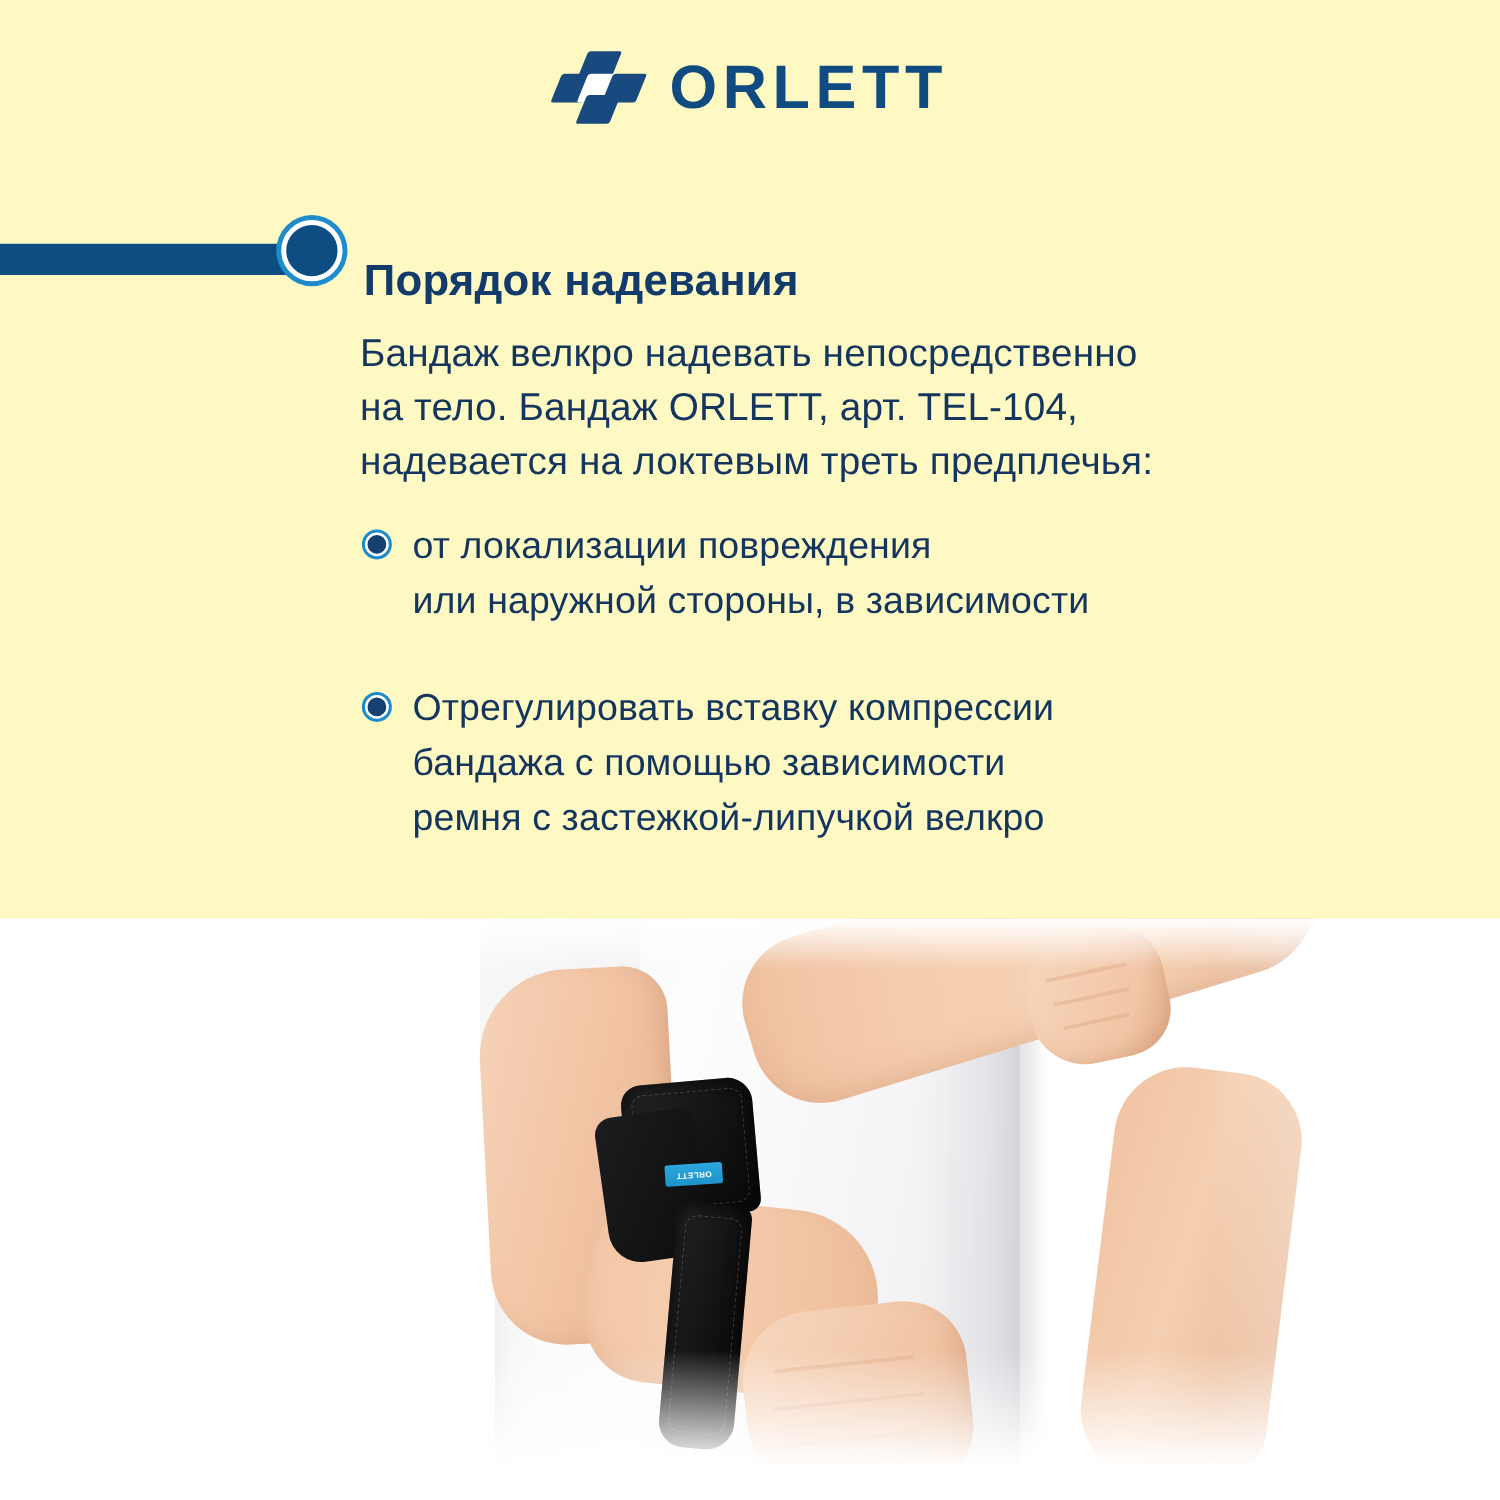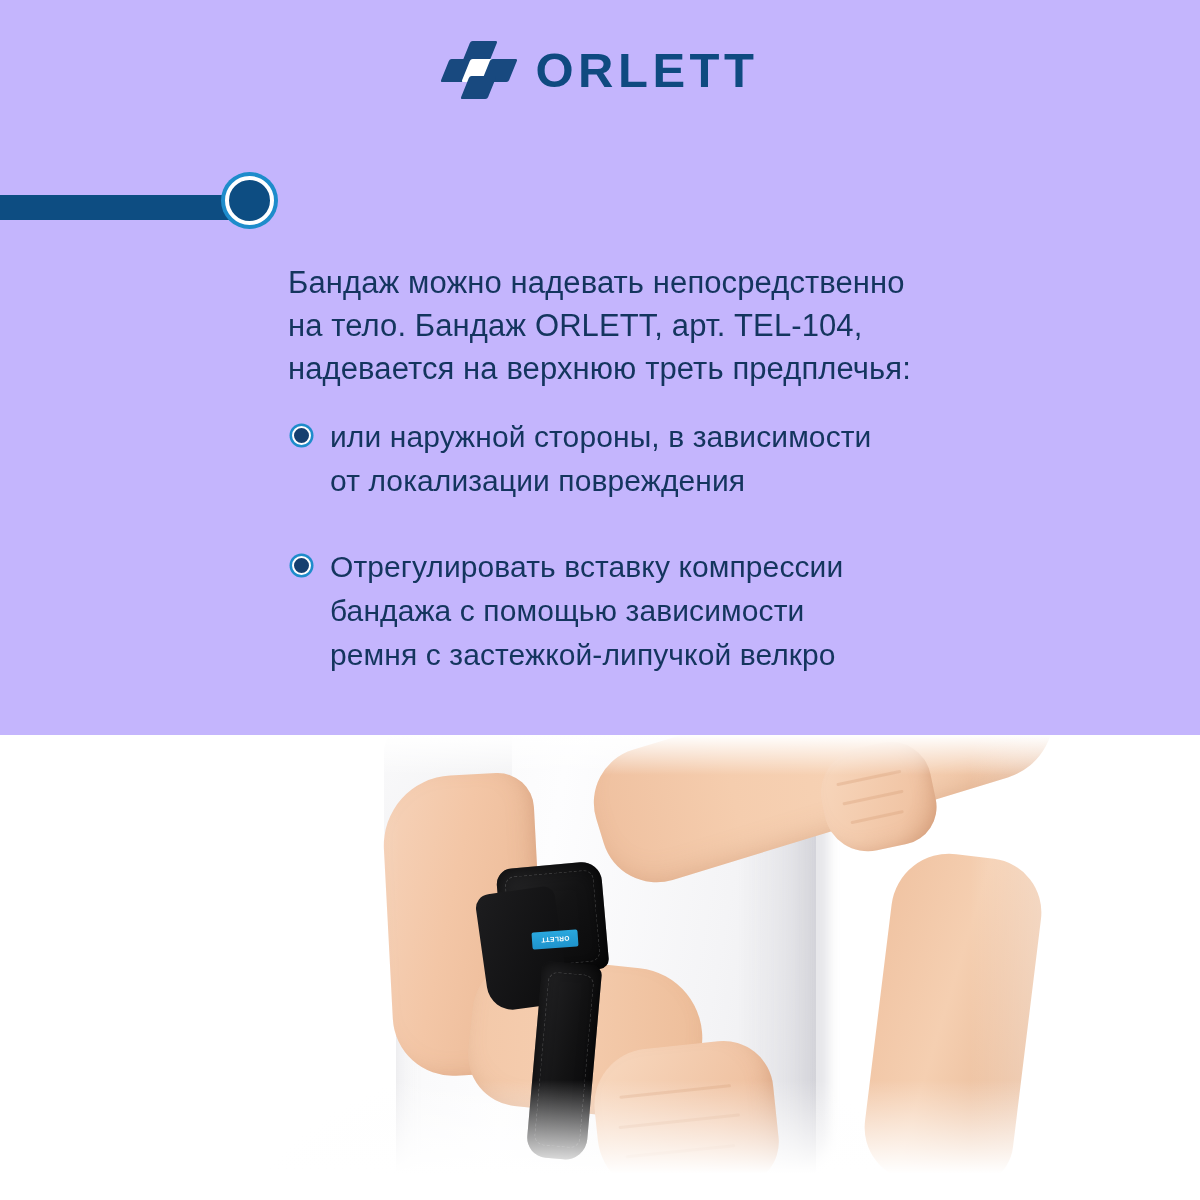--- a/index.html
+++ b/index.html
@@ -4,21 +4,21 @@
 <style>
   html,body{margin:0;padding:0;}
   body{
     width:1200px;height:1200px;overflow:hidden;position:relative;
     background:#ffffff;
     font-family:"Liberation Sans","DejaVu Sans",sans-serif;
     -webkit-font-smoothing:antialiased;
   }
 
   
-  .page{position:absolute;inset:0;background:#c4b5fd;overflow:hidden;}
+  .page{position:absolute;inset:0;background:#fef9c3;overflow:hidden;}
 
   
   .brand-header{
     position:absolute;left:0;top:32px;width:1200px;height:76px;
     display:flex;align-items:center;justify-content:center;gap:22px;
   }
   .brand-mark{
     position:relative;width:72px;height:58px;flex:0 0 auto;
   }
   .brand-mark .para{
@@ -231,34 +231,35 @@
       <span class="para p-right"></span>
       <span class="para p-bottom"></span>
     </div>
     <div class="brand-word">ORLETT</div>
   </div>
 
   <div class="section-head">
     <div class="rail-bar"></div>
   </div>
   <div class="rail-dot"></div>
+  <h1 class="section-title">Порядок надевания</h1>
 
   <div class="intro">
-    <span class="ln">Бандаж можно надевать непосредственно</span>
+    <span class="ln">Бандаж велкро надевать непосредственно</span>
     <span class="ln">на тело. Бандаж ORLETT, арт. TEL-104,</span>
-    <span class="ln">надевается на верхнюю треть предплечья:</span>
+    <span class="ln">надевается на локтевым треть предплечья:</span>
   </div>
 
   <div class="bullets">
 
     <div class="bullet-row">
       <span class="bullet-dot"></span>
       <span class="bullet-text">
+        <span class="ln">от локализации повреждения</span>
         <span class="ln">или наружной стороны, в зависимости</span>
-        <span class="ln">от локализации повреждения</span>
       </span>
     </div>
 
     <div class="bullet-row">
       <span class="bullet-dot"></span>
       <span class="bullet-text">
         <span class="ln">Отрегулировать вставку компрессии</span>
         <span class="ln">бандажа с помощью зависимости</span>
         <span class="ln">ремня с застежкой-липучкой велкро</span>
       </span>

